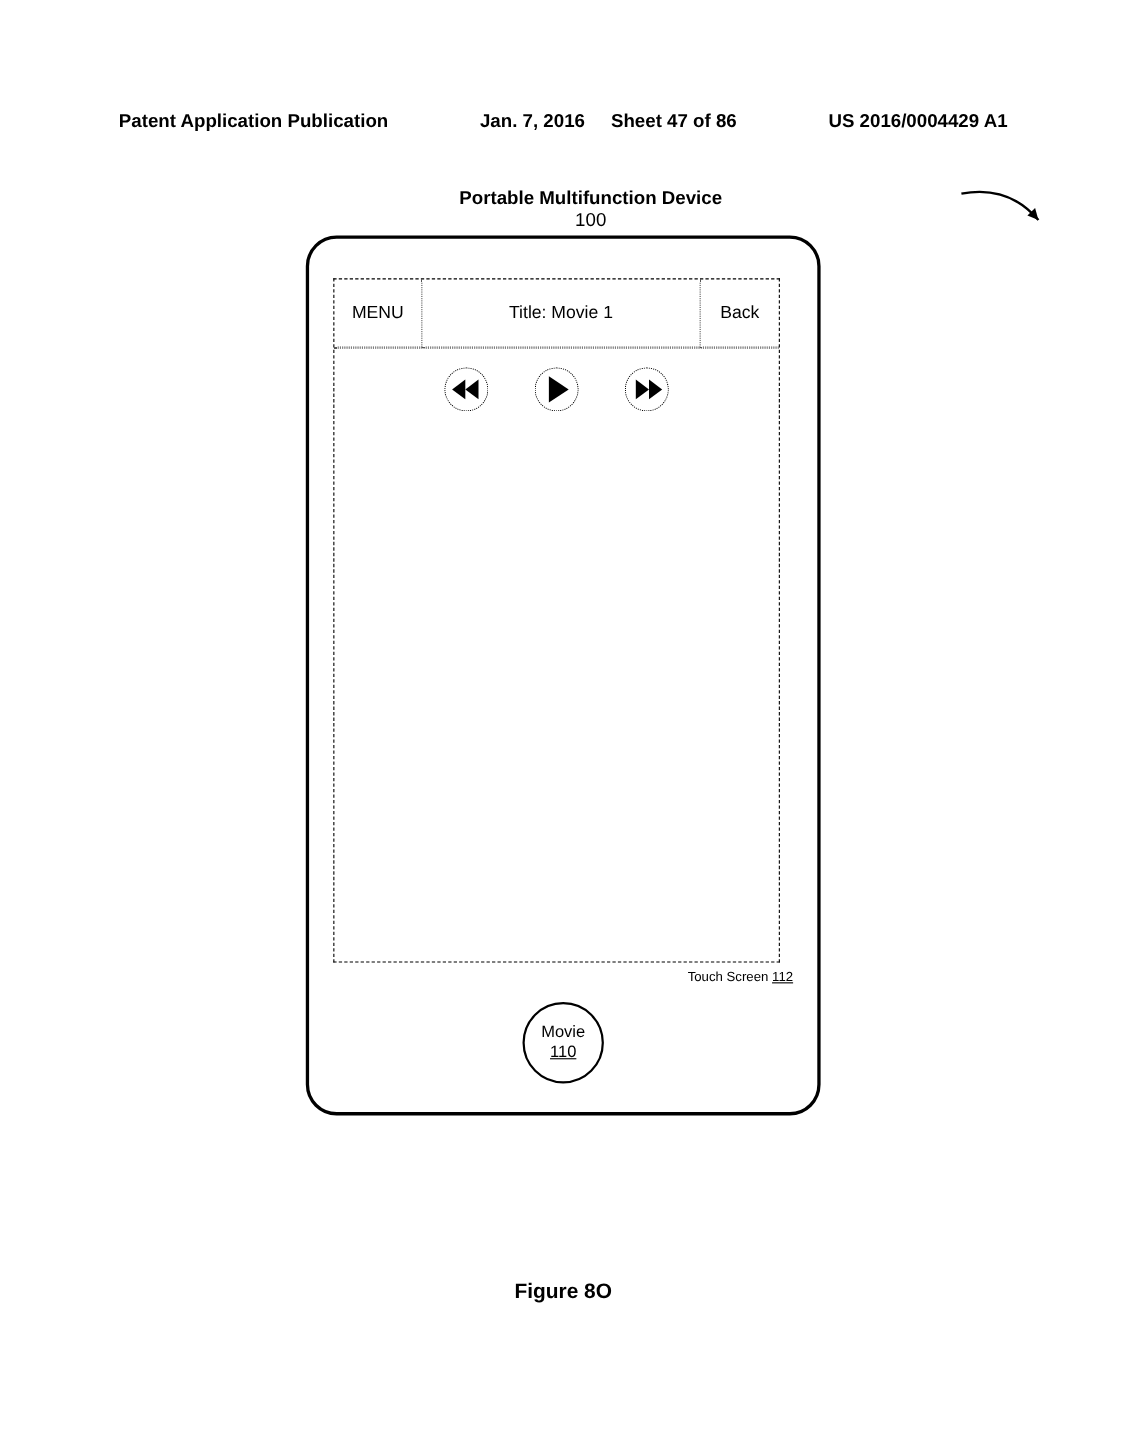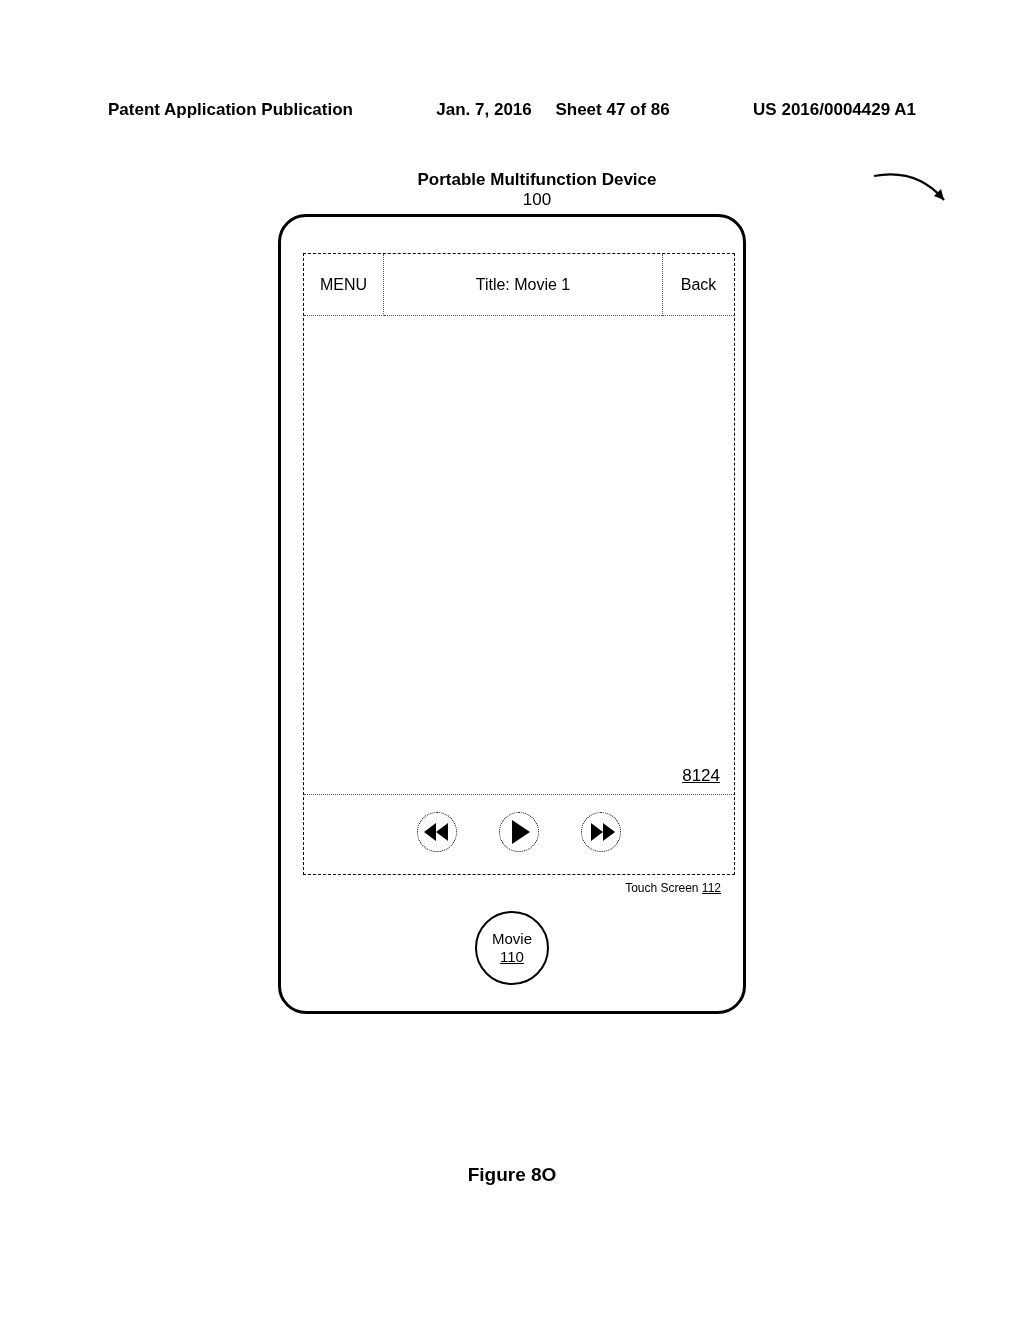--- a/index.html
+++ b/index.html
@@ -62,21 +62,21 @@
     border-radius: 28px;
     margin: 0 auto;
     position: relative;
     background: #fff;
   }
 
   .screen {
     position: absolute;
     top: 36px;
     left: 22px;
-    right: 8px;
+    right: 34px;
     height: 622px;
     border: 1.5px solid #000;
     border-style: dashed;
     background: #fff;
   }
 
   .topbar {
     display: flex;
     height: 62px;
     font-size: 16px;
@@ -228,23 +228,20 @@
             <span>MENU</span>
           </div>
           <div class="topbar-cell topbar-title">
             <span>Title: Movie 1</span>
           </div>
           <div class="topbar-cell topbar-back">
             <span>Back</span>
           </div>
         </div>
 
-        <div class="content-area">
-          <div class="ref-8124">8124</div>
-        </div>
 
         <div class="controls-row">
           <div class="ctrl-btn">
             <span class="dbl-left">
               <span class="t"></span>
                 <span class="t"></span>
             </span>
           </div>
           <div class="ctrl-btn">
             <span class="tri-right"></span>

